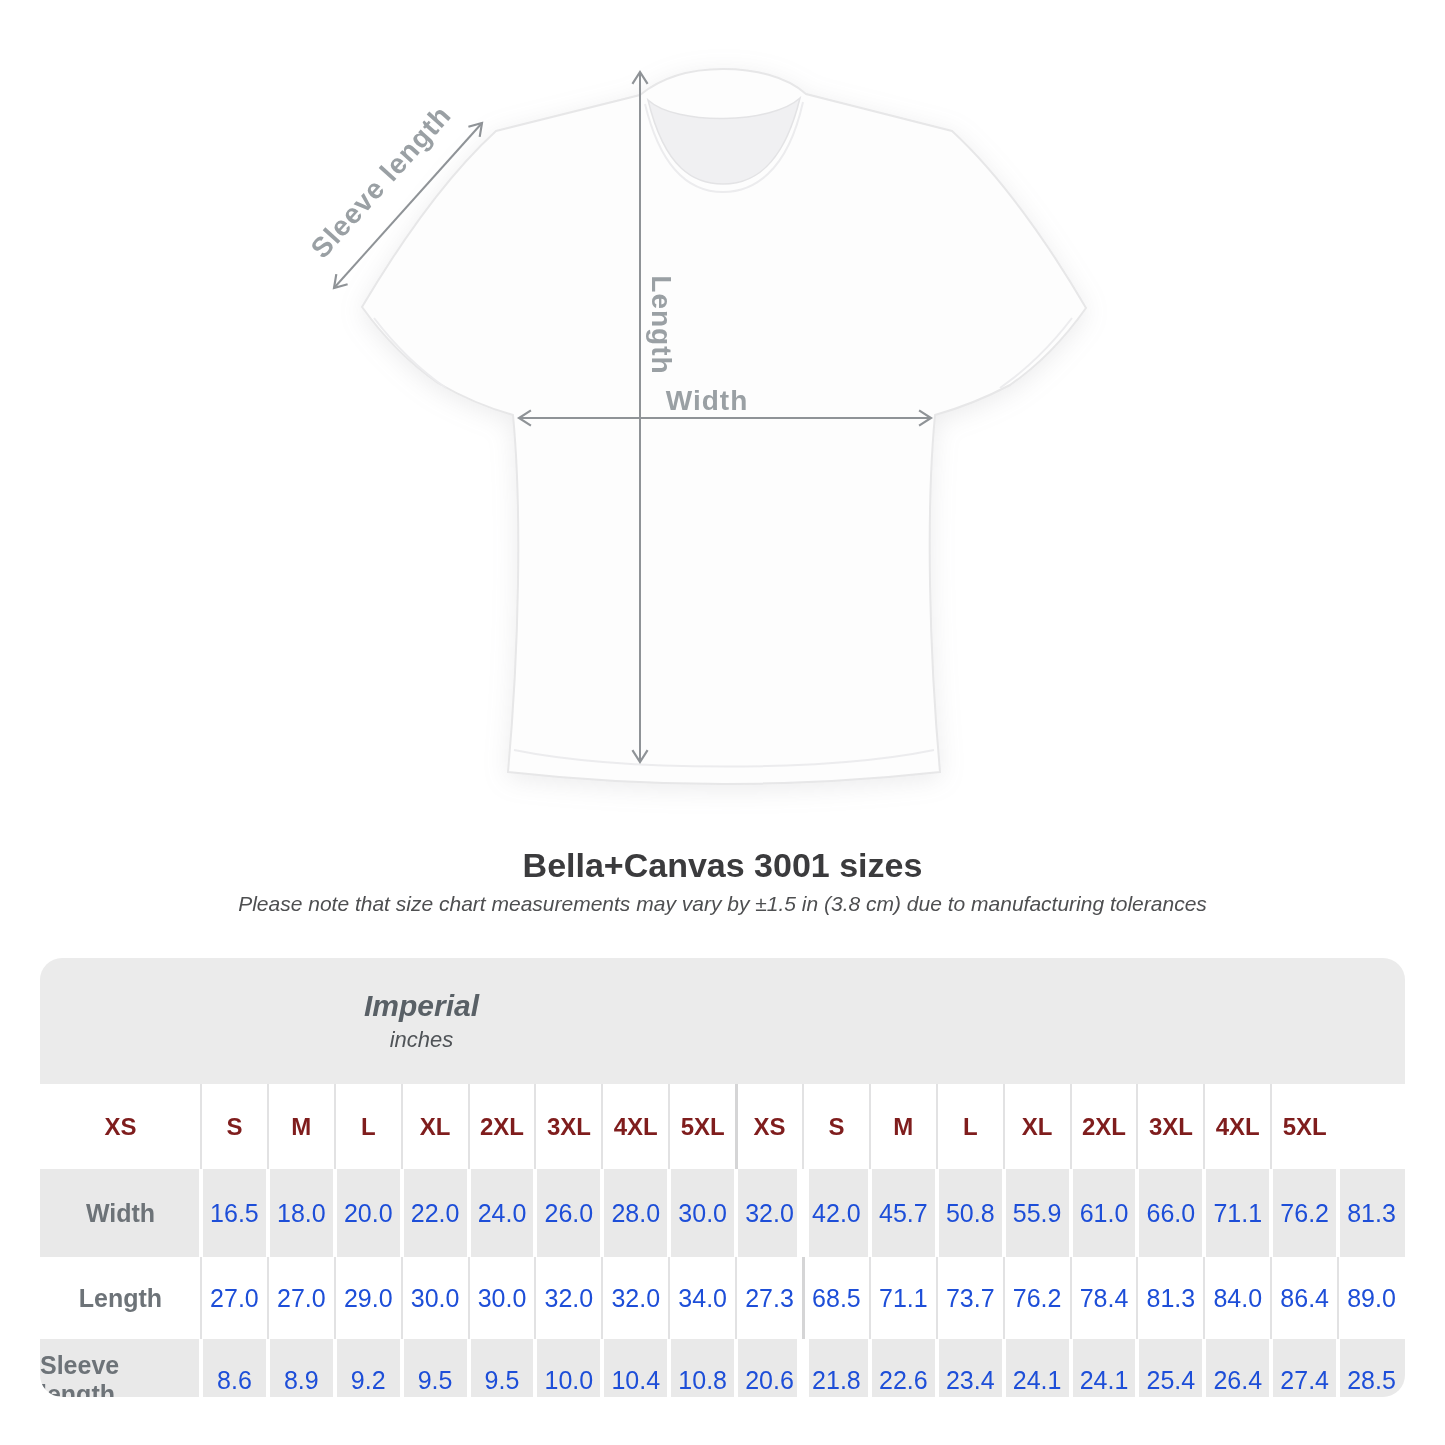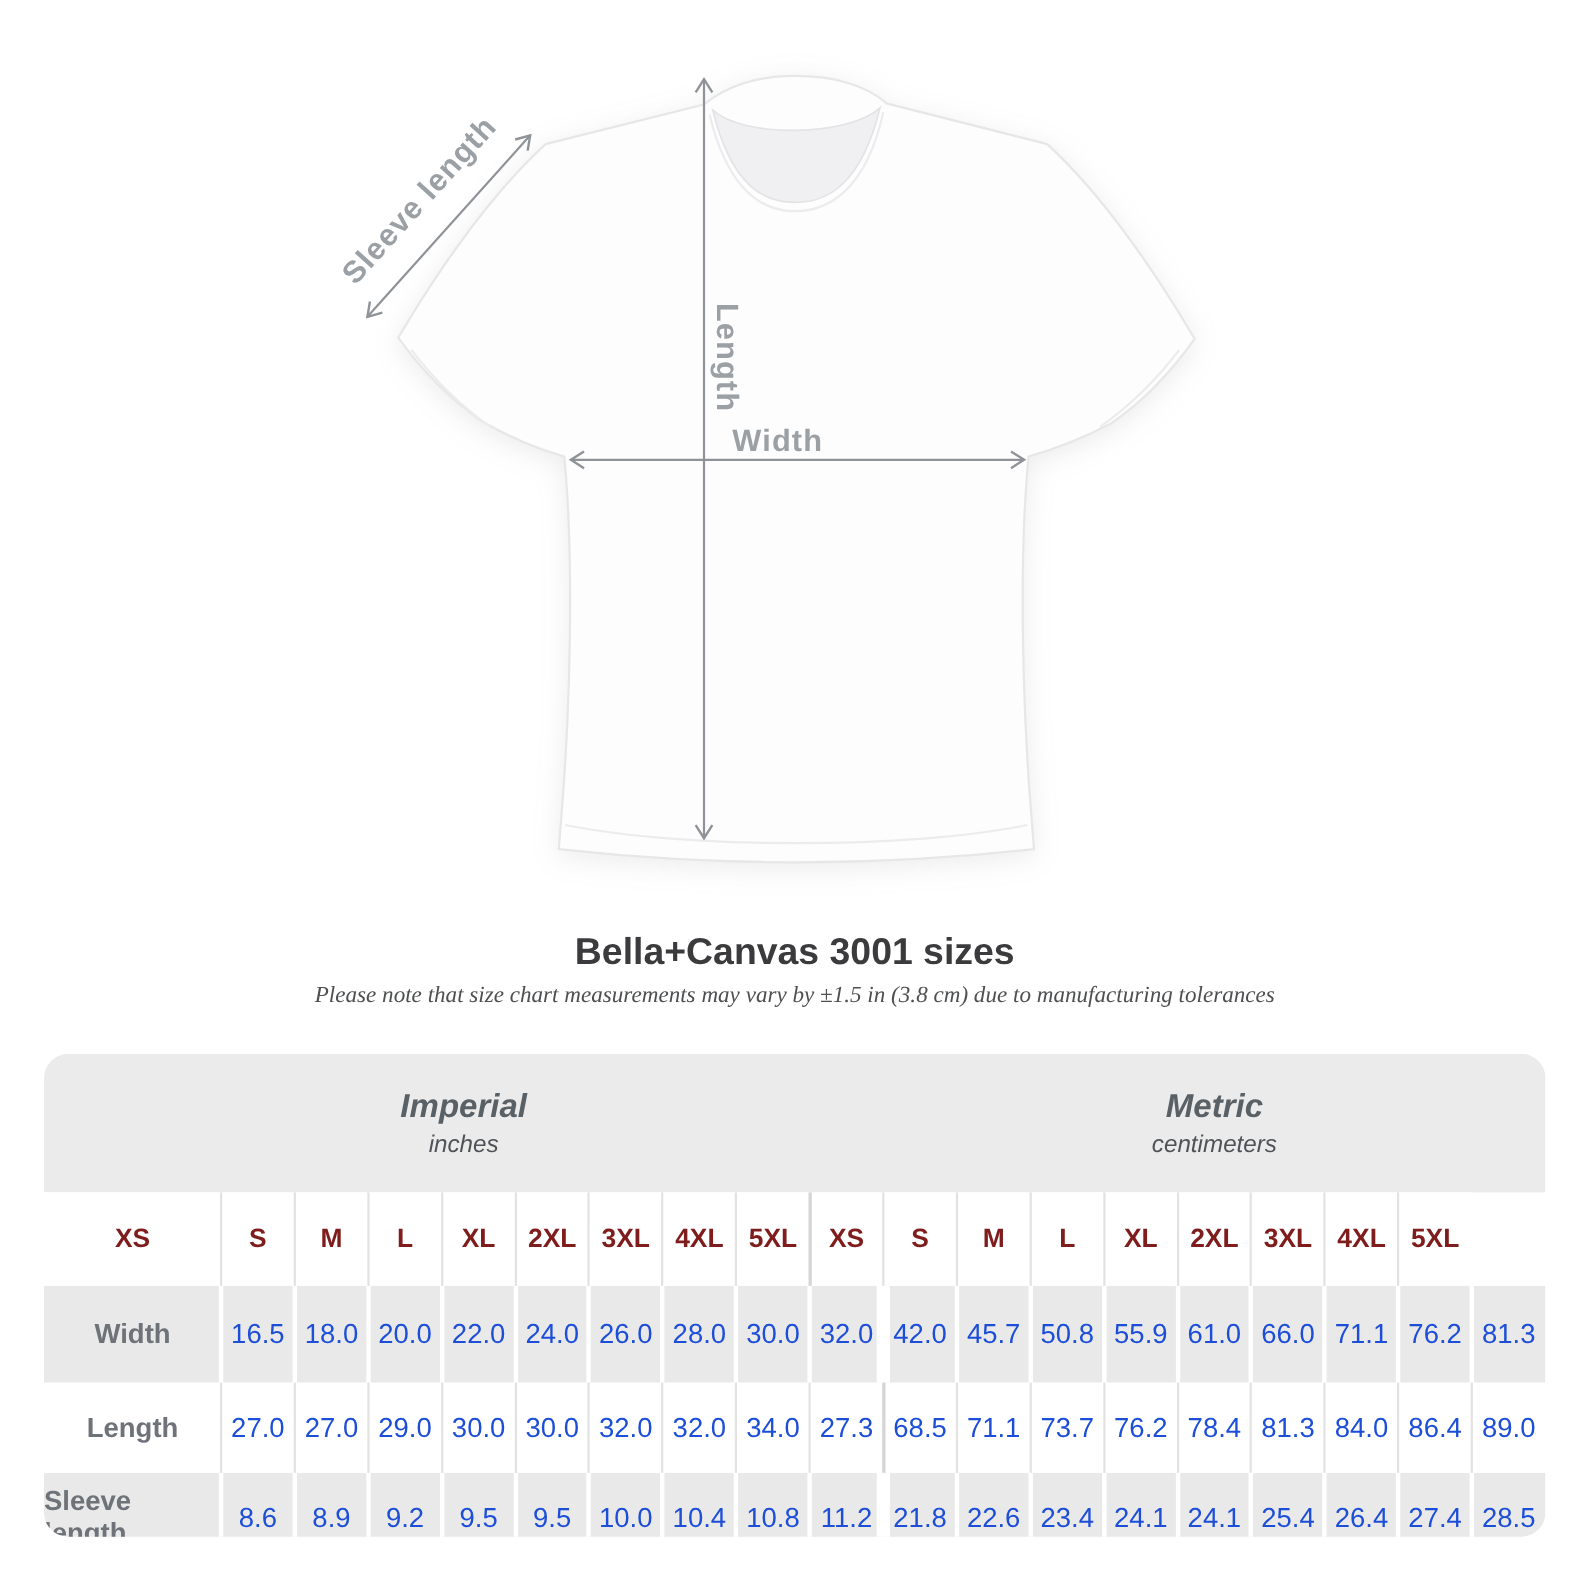--- a/index.html
+++ b/index.html
@@ -13,21 +13,21 @@
   .shirt-soft{filter:drop-shadow(0 5px 12px rgba(110,110,115,0.13));}
   .collar-opening{fill:#f0f0f2;stroke:#e3e3e5;stroke-width:1.5;}
   .seam{fill:none;stroke:#ececee;stroke-width:2;}
   .m-line{stroke:#8f9397;stroke-width:2;fill:none;}
   .m-label{fill:#9aa0a4;font-weight:bold;font-size:28px;letter-spacing:1px;}
 
   
   .chart-title{position:absolute;left:0;top:846px;width:100%;margin:0;
     text-align:center;font-size:34px;font-weight:bold;color:#3b3b3d;}
   .chart-note{position:absolute;left:0;top:892px;width:100%;margin:0;
-    text-align:center;font-style:italic;font-size:21px;color:#4e4f51;font-family:Liberation Serif, serif;}
+    text-align:center;font-style:italic;font-size:21px;color:#4e4f51;}
 
   
   .size-table{position:absolute;left:40px;top:958px;width:1365px;height:439px;
     border-radius:22px;overflow:hidden;background:#fff;}
   .band{display:flex;height:126px;background:#ebebeb;}
   .band-half{display:flex;flex-direction:column;align-items:center;justify-content:center;gap:4px;}
   .band-left{width:763px;}
   .band-right{flex:1;}
   .g-name{font-size:30px;font-weight:bold;font-style:italic;color:#596066;}
   .g-unit{font-size:22px;font-style:italic;color:#4f5357;}
@@ -107,24 +107,20 @@
 
   <h1 class="chart-title">Bella+Canvas 3001 sizes</h1>
   <p class="chart-note">Please note that size chart measurements may vary by ±1.5 in (3.8 cm) due to manufacturing tolerances</p>
 
   <div class="size-table">
 
     <div class="band">
       <div class="band-half band-left">
         <div class="g-name">Imperial</div>
         <div class="g-unit">inches</div>
-      </div>
-      <div class="band-half band-right">
-        <div class="g-name">Metric</div>
-        <div class="g-unit">centimeters</div>
       </div>
     </div>
 
     <div class="t-row row-size r-white">
       <div class="c hdr">XS</div>
       <div class="c hdr">S</div>
       <div class="c hdr">M</div>
       <div class="c hdr">L</div>
       <div class="c hdr">XL</div>
       <div class="c hdr">2XL</div>
@@ -189,21 +185,21 @@
     <div class="t-row row-sleeve r-gray">
       <div class="c lab">Sleeve length</div>
       <div class="c val">8.6</div>
       <div class="c val">8.9</div>
       <div class="c val">9.2</div>
       <div class="c val">9.5</div>
       <div class="c val">9.5</div>
       <div class="c val">10.0</div>
       <div class="c val">10.4</div>
       <div class="c val">10.8</div>
-      <div class="c val">11.2</div>
+      <div class="c val">20.6</div>
       <div class="c val gb">21.8</div>
       <div class="c val">22.6</div>
       <div class="c val">23.4</div>
       <div class="c val">24.1</div>
       <div class="c val">24.1</div>
       <div class="c val">25.4</div>
       <div class="c val">26.4</div>
       <div class="c val">27.4</div>
       <div class="c val">28.5</div>
     </div>

